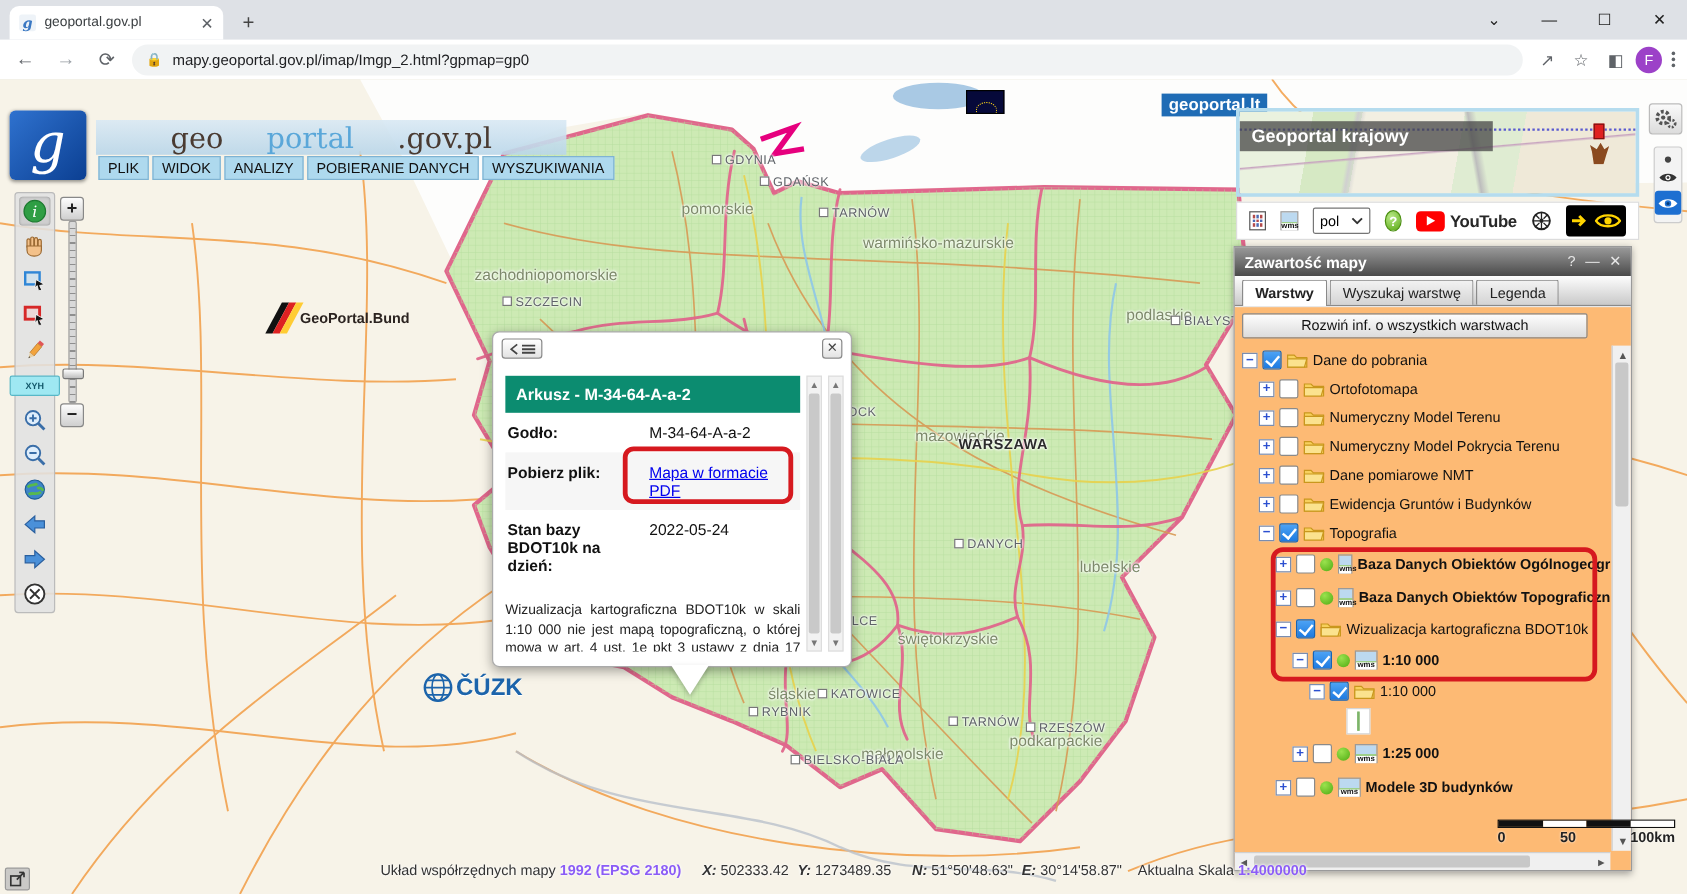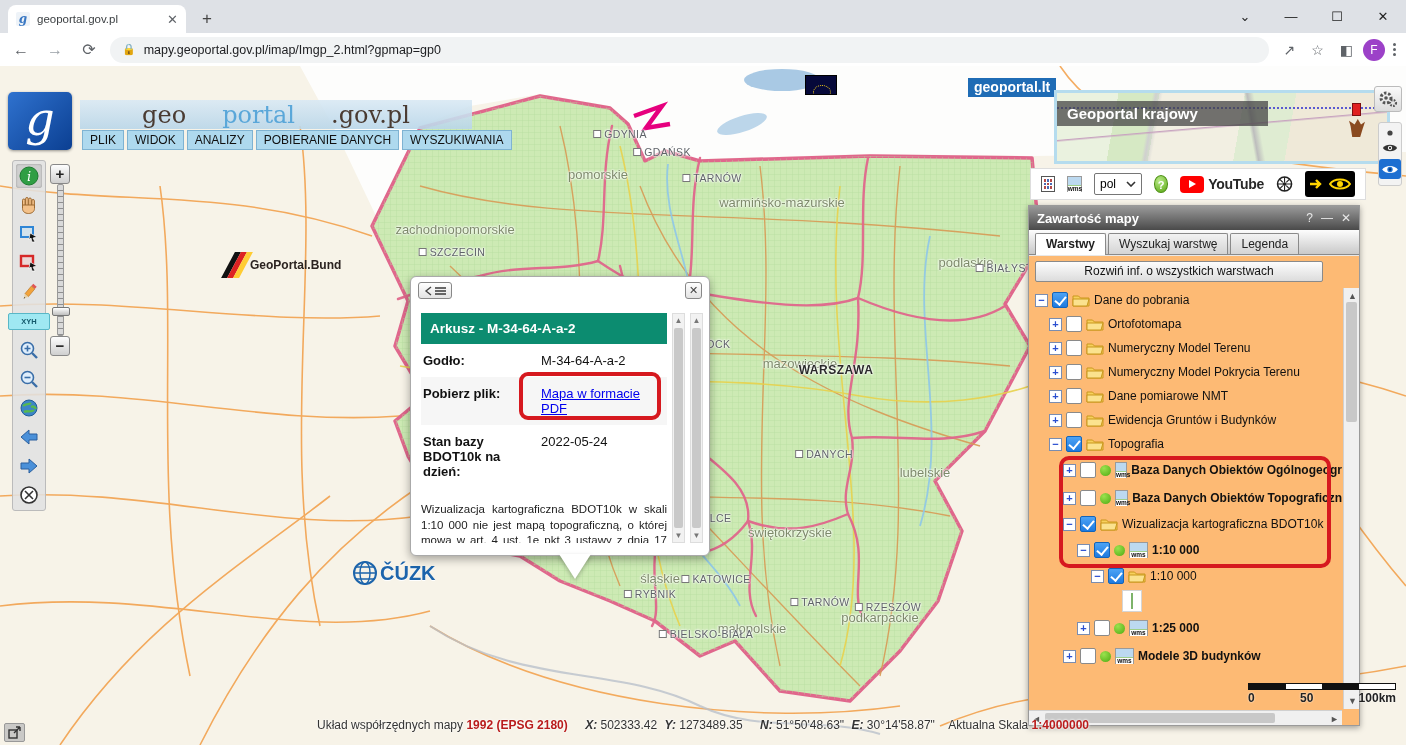--- a/index.html
+++ b/index.html
@@ -54,21 +54,21 @@
   
   .bund { position:absolute; left:228px; top:186px; display:flex; align-items:center; font-size:12px; font-weight:bold; color:#2b2320; }
   .bund .stripes { display:flex; transform:skewX(-28deg); margin-right:4px; }
   .bund .stripes i { display:block; width:6px; height:26px; }
   .cuzk { position:absolute; left:352px; top:494px; display:flex; align-items:center; gap:2px; font-size:20px; font-weight:bold; color:#1c64ab; text-shadow:0 1px 0 #fff; }
   .euflag { position:absolute; left:805px; top:9px; width:32px; height:20px; background:#06093a; border:1px solid #000; overflow:hidden; }
   .euflag i{position:absolute; left:7px; top:9px; width:18px; height:14px; border:1.5px dotted #ffd617; border-radius:50%;}
 
   
   .lt-badge { position:absolute; left:968px; top:12px; background:#1f6cb5; color:#fff; font-size:14px; font-weight:bold; padding:1px 6px 2px; }
-  .ovmap { position:absolute; left:1030px; top:24px; width:336px; height:74px; border:3px solid #b5dcee; background:linear-gradient(100deg,#eaf2df 0 18%,#d6e9c4 18% 30%,#f2efe2 30% 55%,#dfecd2 55% 70%,#efe9d8 70% 100%); overflow:hidden;margin-left:24px; }
+  .ovmap { position:absolute; left:1030px; top:24px; width:336px; height:74px; border:3px solid #b5dcee; background:linear-gradient(100deg,#eaf2df 0 18%,#d6e9c4 18% 30%,#f2efe2 30% 55%,#dfecd2 55% 70%,#efe9d8 70% 100%); overflow:hidden; }
   .ovmap .roads { position:absolute; inset:0; background:
       linear-gradient(175deg,transparent 48%,#c8a4c0 49%,transparent 51%),
       linear-gradient(80deg,transparent 58%,#bdbdbd 59%,transparent 61%),
       linear-gradient(100deg,transparent 28%,#d0d0d0 29%,transparent 31%); }
   .ovmap .borderline { position:absolute; left:0; top:14px; width:100%; border-top:2px dotted #5a5ad0; }
   .ovtitle { position:absolute; left:0; top:8px; width:64%; background:rgba(70,70,70,.75); color:#fff; font-size:15px; font-weight:bold; padding:4px 0 4px 10px; }
   .ovmark { position:absolute; right:26px; top:10px; width:9px; height:13px; background:#e02020; border:1px solid #7d0f0f; }
   .ovelk  { position:absolute; right:22px; top:26px; width:16px; height:18px; background:#8a4a1f; clip-path:polygon(20% 100%,10% 40%,0 10%,35% 30%,55% 0,75% 30%,100% 15%,85% 55%,70% 100%); }
 
   
@@ -140,21 +140,21 @@
   .redlink { position:absolute; border:4px solid #d6191f; border-radius:9px; left:108px; top:95px; width:142px; height:48px; pointer-events:none; }
 
   
   .scalebar { position:absolute; left:1248px; top:617px; width:148px; }
   .sbar { display:flex; height:7px; border:1px solid #111; }
   .sbar i { flex:1; }
   .sbar i:nth-child(odd) { background:#111; }
   .sbar i:nth-child(even) { background:#fff; }
   .sticks { display:flex; justify-content:space-between; font-size:12px; font-weight:bold; color:#222; margin-top:1px; text-shadow:0 0 2px #fff; }
   .status { position:absolute; left:0; right:0; top:652px; text-align:center; font-size:12px; color:#333; text-shadow:0 0 2px #fff,0 0 3px #fff; }
-  .status b { color:#b91c1c; }
+  .status b { color:#8b5cf6; }
   .status .il { font-style:italic; font-weight:bold; margin-left:14px; }
   .fsbtn { position:absolute; left:4px; top:657px; width:21px; height:19px; background:rgba(190,190,190,.8); border:1px solid #999; border-radius:2px; display:flex; align-items:center; justify-content:center; }
 </style>
 </head>
 <body>
 
 <div class="tabstrip">
   <div class="tab">
     <span class="favicon">g</span>
     <span class="tab-title">geoportal.gov.pl</span>

